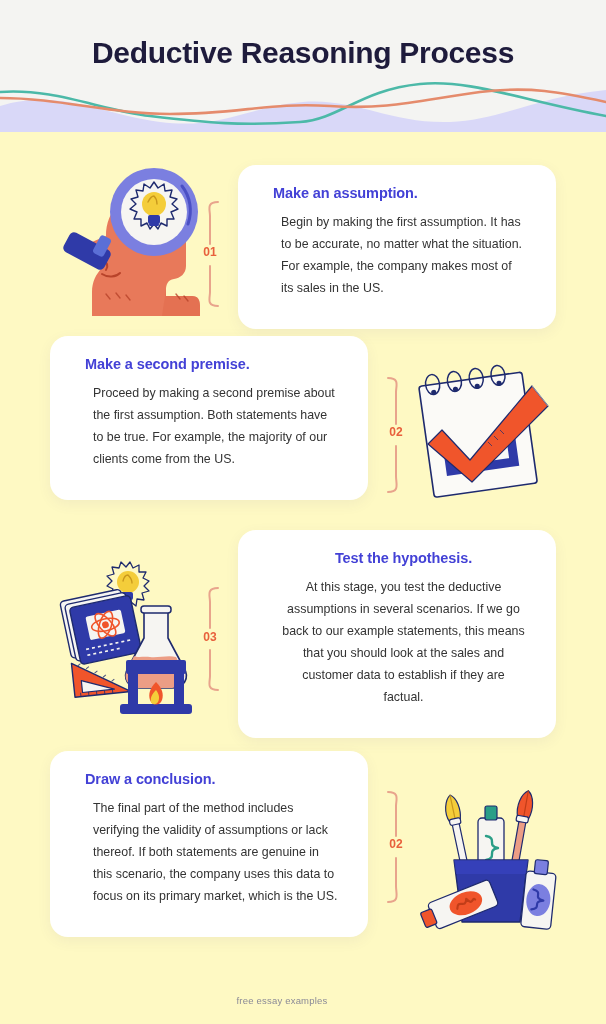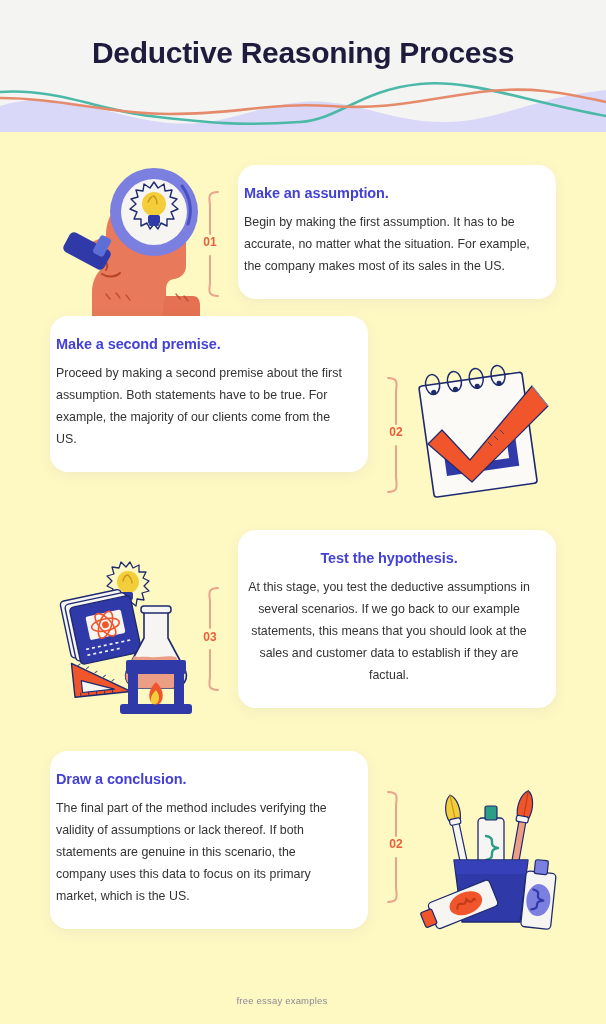--- a/index.html
+++ b/index.html
@@ -28,28 +28,28 @@
   .waves{position:absolute;top:80px;left:0;width:606px;height:70px;}
 
   
   .step{position:absolute;left:0;width:606px;}
   .card{
     position:absolute;
     background:#ffffff;
     border-radius:18px;
     box-shadow:0 4px 14px rgba(80,70,160,0.07);
     box-sizing:border-box;
-    padding:20px 22px 22px 6px;
+    padding:20px 22px 22px 35px;
   }
   .card-title{
     font-size:14.5px;font-weight:bold;color:#4341d6;
     margin:0 0 10px 0;letter-spacing:-0.1px;
   }
   .card-body{
-    font-size:12.4px;color:#333333;line-height:1.78;margin:0;
+    font-size:12.4px;color:#333333;line-height:1.78;margin:8px;
   }
 
   
   .marker{position:absolute;width:44px;}
   .marker .num{
     position:absolute;left:0;width:44px;text-align:center;
     font-size:12px;font-weight:bold;color:#e8603c;
   }
   .bracket{position:absolute;left:0;top:0;}
 
@@ -130,37 +130,37 @@
                  L105,53 L105,60 L99,57 L96,63 L92,58 L88,63 L85,57 L79,60 L79,53 L72,53 L75,46 L68,43
                  L74,38 L69,33 L76,31 L74,24 L81,25 L82,18 L88,22 Z" fill="none" stroke="#1e2a6e" stroke-width="1.4" stroke-linejoin="round"></path>
 
         <circle cx="92" cy="38" r="12" fill="#f4cd3a"></circle>
         <path d="M86,36 C88,32 90,30 92,30 M92,30 C94,32 95,35 95,38" fill="none" stroke="#c9981c" stroke-width="1.4" stroke-linecap="round"></path>
         <rect x="86" y="49" width="12" height="9" rx="2" fill="#2f3aa8"></rect>
         <rect x="87" y="57" width="10" height="3" rx="1.5" fill="#2f3aa8"></rect>
       </svg>
     </div>
 
-    <div class="marker" style="left:188px;top:190px;height:108px;">
+    <div class="marker" style="left:188px;top:200px;height:108px;">
       <svg class="bracket" width="44" height="108" viewBox="0 0 44 108">
         <path d="M30,2 C18,2 22,10 22,16 L22,44" fill="none" stroke="#e8a48c" stroke-width="2" stroke-linecap="round"></path>
         <path d="M22,66 L22,92 C22,98 18,106 30,106" fill="none" stroke="#e8a48c" stroke-width="2" stroke-linecap="round"></path>
       </svg>
       <div class="num" style="top:45px;">01</div>
     </div>
 
     <div class="card" style="left:238px;top:165px;width:318px;">
       <p class="card-title">Make an assumption.</p>
       <p class="card-body">Begin by making the first assumption. It has to be accurate, no matter what the situation. For example, the company makes most of its sales in the US.</p>
     </div>
   </div>
 
   <div class="step" style="top:0;height:0;">
 
-    <div class="card" style="left:50px;top:316px;width:318px;">
+    <div class="card" style="left:50px;top:336px;width:318px;">
       <p class="card-title">Make a second premise.</p>
       <p class="card-body">Proceed by making a second premise about the first assumption. Both statements have to be true. For example, the majority of our clients come from the US.</p>
     </div>
 
     <div class="marker" style="left:374px;top:376px;height:118px;">
       <svg class="bracket" width="44" height="118" viewBox="0 0 44 118">
         <path d="M14,2 C26,2 22,10 22,16 L22,48" fill="none" stroke="#e8a48c" stroke-width="2" stroke-linecap="round"></path>
         <path d="M22,70 L22,100 C22,108 26,116 14,116" fill="none" stroke="#e8a48c" stroke-width="2" stroke-linecap="round"></path>
       </svg>
       <div class="num" style="top:49px;">02</div>

